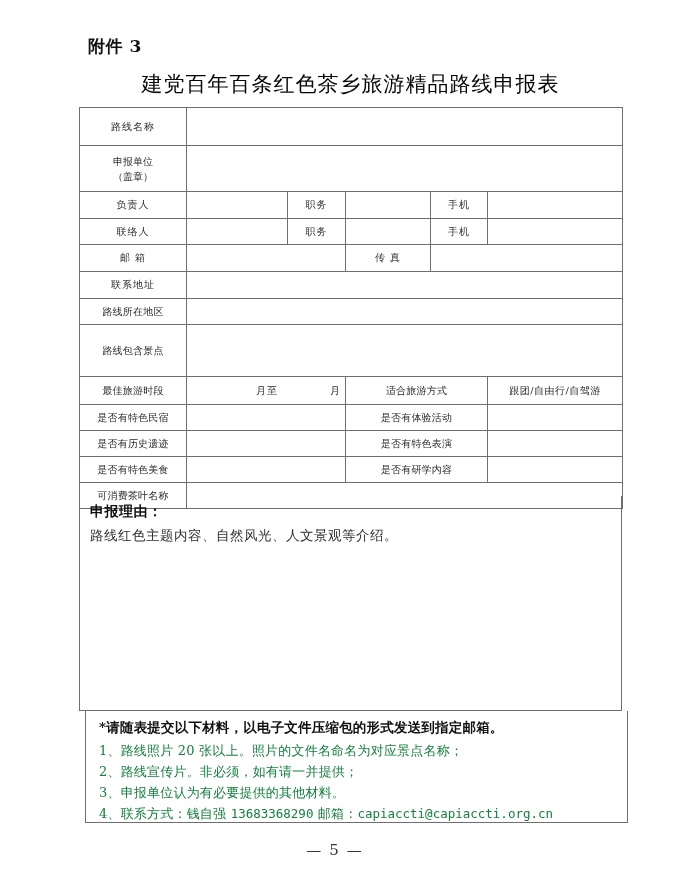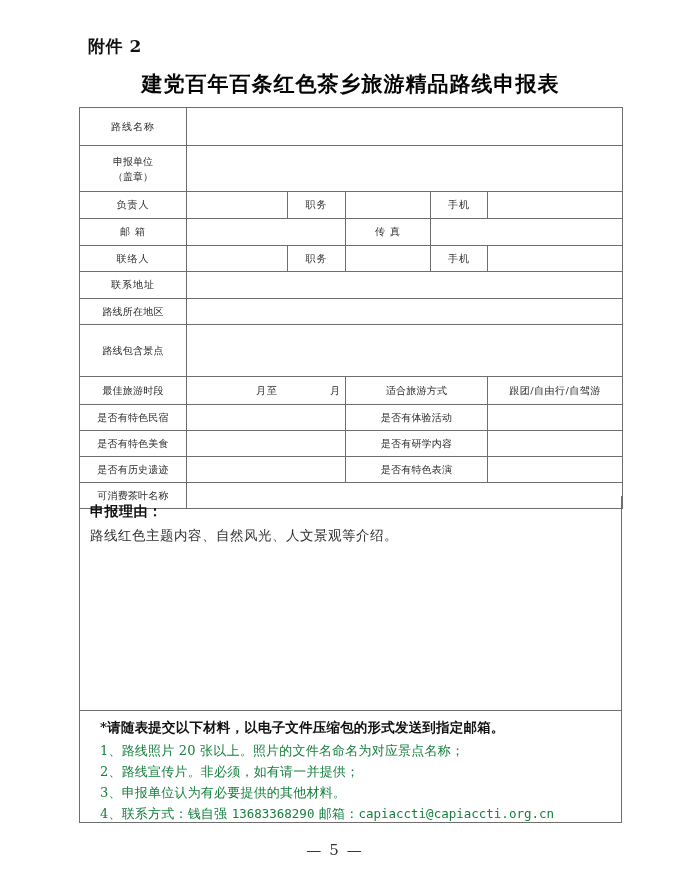--- a/index.html
+++ b/index.html
@@ -33,21 +33,21 @@
     color: #111;
   }
 
   .doc-title {
     position: absolute;
     left: 79px;
     top: 70px;
     width: 543px;
     text-align: center;
     font-size: 21px;
-    font-weight: bold;
+    font-weight: normal;
     letter-spacing: 1px;
     color: #050505;
   }
 
   .form-table {
     position: absolute;
     left: 79px;
     top: 107px;
     width: 543px;
     border-collapse: collapse;
@@ -107,28 +107,28 @@
     margin-bottom: 6px;
   }
   .reason-desc {
     font-size: 13.5px;
     letter-spacing: 0.5px;
     color: #2f2f2f;
   }
 
   .notes-block {
     position: absolute;
-    left: 79px;
+    left: 85px;
     top: 711px;
     width: 543px;
     height: 112px;
     border: 1px solid #6e6e6e;
     border-top: none;
     box-sizing: border-box;
-    padding: 8px 10px 0 20px;
+    padding: 8px 10px 0 13px;
   }
   .notes-title {
     font-size: 13.5px;
     font-weight: bold;
     letter-spacing: 0.2px;
     color: #111;
     margin-bottom: 3px;
   }
   .note-line {
     font-size: 13px;
@@ -155,21 +155,21 @@
     color: #333;
     letter-spacing: 2px;
   }
   .page-footer .num { margin: 0 6px; }
 </style>
 </head>
 <body>
 
 <div class="page">
 
-  <div class="attachment-label">附件 2</div>
+  <div class="attachment-label">附件 3</div>
 
   <div class="doc-title">建党百年百条红色茶乡旅游精品路线申报表</div>
 
   <table class="form-table">
     <colgroup>
       <col style="width:107px">
       <col style="width:101px">
       <col style="width:58px">
       <col style="width:85px">
       <col style="width:57px">
@@ -192,33 +192,33 @@
       <tr>
         <td class="lbl" style="height:26px">负责人</td>
         <td class="val"></td>
         <td class="lbl">职务</td>
         <td class="val"></td>
         <td class="lbl">手机</td>
         <td class="val"></td>
       </tr>
 
       <tr>
+        <td class="lbl" style="height:25px">联络人</td>
+        <td class="val"></td>
+        <td class="lbl">职务</td>
+        <td class="val"></td>
+        <td class="lbl">手机</td>
+        <td class="val"></td>
+      </tr>
+
+      <tr>
         <td class="lbl" style="height:26px">邮  箱</td>
         <td class="val" colspan="2"></td>
         <td class="lbl">传  真</td>
         <td class="val" colspan="2"></td>
-      </tr>
-
-      <tr>
-        <td class="lbl" style="height:25px">联络人</td>
-        <td class="val"></td>
-        <td class="lbl">职务</td>
-        <td class="val"></td>
-        <td class="lbl">手机</td>
-        <td class="val"></td>
       </tr>
 
       <tr>
         <td class="lbl" style="height:26px">联系地址</td>
         <td class="val" colspan="5"></td>
       </tr>
 
       <tr>
         <td class="lbl-wide" style="height:25px">路线所在地区</td>
         <td class="val" colspan="5"></td>
@@ -239,30 +239,30 @@
       </tr>
 
       <tr>
         <td class="lbl-wide" style="height:25px">是否有特色民宿</td>
         <td class="val" colspan="2"></td>
         <td class="lbl-wide" colspan="2">是否有体验活动</td>
         <td class="val"></td>
       </tr>
 
       <tr>
+        <td class="lbl-wide" style="height:25px">是否有历史遗迹</td>
+        <td class="val" colspan="2"></td>
+        <td class="lbl-wide" colspan="2">是否有特色表演</td>
+        <td class="val"></td>
+      </tr>
+
+      <tr>
         <td class="lbl-wide" style="height:25px">是否有特色美食</td>
         <td class="val" colspan="2"></td>
         <td class="lbl-wide" colspan="2">是否有研学内容</td>
-        <td class="val"></td>
-      </tr>
-
-      <tr>
-        <td class="lbl-wide" style="height:25px">是否有历史遗迹</td>
-        <td class="val" colspan="2"></td>
-        <td class="lbl-wide" colspan="2">是否有特色表演</td>
         <td class="val"></td>
       </tr>
 
       <tr>
         <td class="lbl-wide" style="height:25px">可消费茶叶名称</td>
         <td class="val" colspan="5"></td>
       </tr>
     </tbody>
   </table>
 

